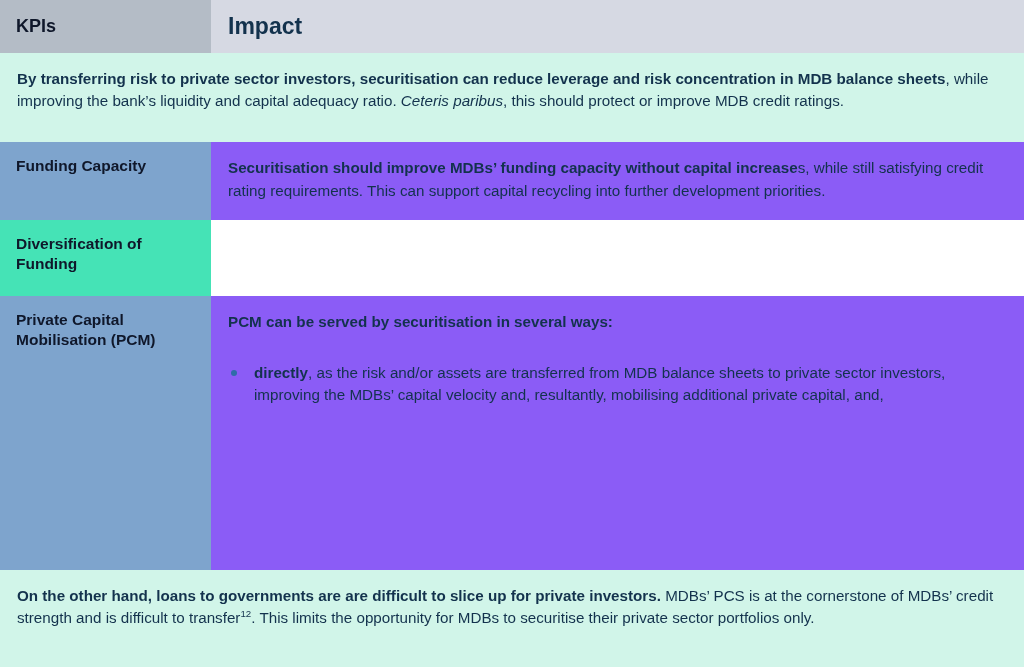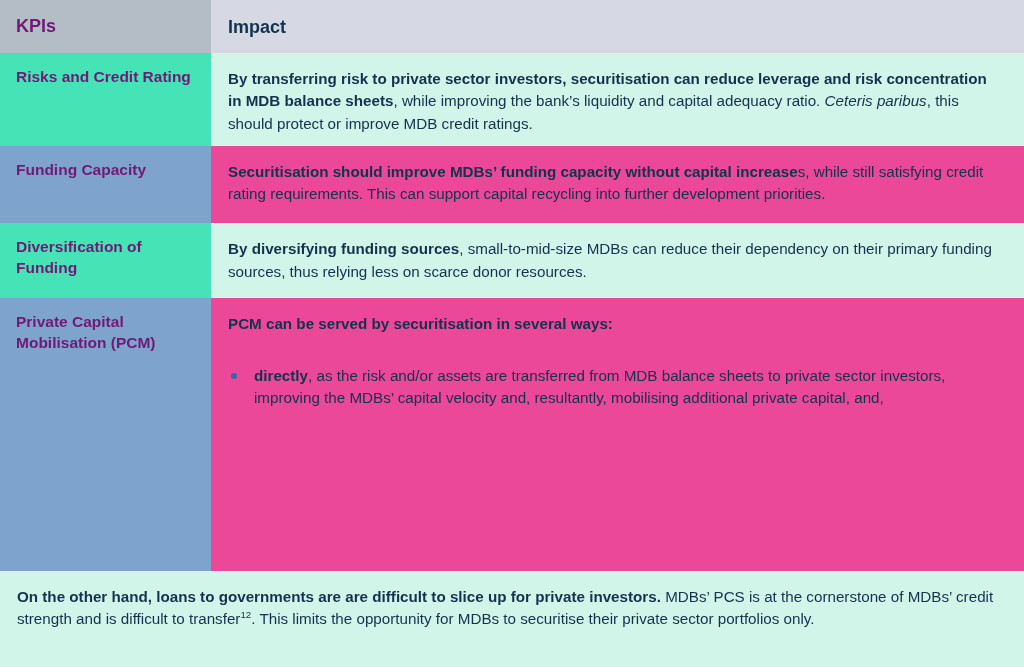--- a/index.html
+++ b/index.html
@@ -28,21 +28,21 @@
     box-sizing: border-box;
   }
   .cell-label {
     width: 211px;
     min-width: 211px;
     box-sizing: border-box;
     padding: 14px 14px 14px 16px;
     font-size: 15.5px;
     font-weight: bold;
     line-height: 1.32;
-    color: #701a75;
+    color: #0f172a;
     display: flex;
     align-items: flex-start;
   }
   .cell-impact {
     flex: 1;
     box-sizing: border-box;
     padding: 15px 30px 14px 17px;
     font-size: 15.2px;
     line-height: 1.47;
     color: #13324d;
@@ -50,33 +50,33 @@
   
   .row-header .cell-label {
     background: #b4bcc6;
     font-size: 18px;
     padding-top: 14px;
     padding-bottom: 13px;
     align-items: center;
   }
   .row-header .cell-impact {
     background: #d6d9e3;
-    font-size: 18px;
+    font-size: 23px;
     font-weight: bold;
     padding-top: 14px;
     padding-bottom: 13px;
     display: flex;
     align-items: center;
   }
   
   .row-teal .cell-label { background: #45e3b6; }
   .row-teal .cell-impact { background: #d1f5e9; }
   
   .row-blue .cell-label { background: #7ea4cd; }
-  .row-blue .cell-impact { background: #ec4899; }
+  .row-blue .cell-impact { background: #8b5cf6; }
 
   .row-1 { height: 93px; }
   .row-2 { height: 81px; }
   .row-3 { height: 79px; }
   .row-4 { height: 286px; }
   .row-5 { height: 101px; }
   .row-header { height: 53px; }
 
   b, strong { font-weight: bold; }
   i, em { }
@@ -115,43 +115,37 @@
   <div class="row row-header">
     <div class="cell-label">
       <span>KPIs</span>
     </div>
     <div class="cell-impact">
       <span>Impact</span>
     </div>
   </div>
 
   <div class="row row-teal row-1">
-    <div class="cell-label">
-      <span>Risks and Credit Rating</span>
-    </div>
     <div class="cell-impact">
       <b>By transferring risk to private sector investors, securitisation can reduce leverage and risk concentration in MDB balance sheets</b><span>, while improving the bank’s liquidity and capital adequacy ratio. </span><i>Ceteris paribus</i><span>, this should protect or improve MDB credit ratings.</span>
     </div>
   </div>
 
   <div class="row row-blue row-2">
     <div class="cell-label">
       <span>Funding Capacity</span>
     </div>
     <div class="cell-impact">
       <b>Securitisation should improve MDBs’ funding capacity without capital increase</b><span>s, while still satisfying credit rating requirements. This can support capital recycling into further development priorities.</span>
     </div>
   </div>
 
   <div class="row row-teal row-3">
     <div class="cell-label">
       <span>Diversification of Funding</span>
-    </div>
-    <div class="cell-impact">
-      <b>By diversifying funding sources</b><span>, small-to-mid-size MDBs can reduce their dependency on their primary funding sources, thus relying less on scarce donor resources.</span>
     </div>
   </div>
 
   <div class="row row-blue row-4">
     <div class="cell-label">
       <span>Private Capital Mobilisation (PCM)</span>
     </div>
     <div class="cell-impact">
       <b class="intro-line">PCM can be served by securitisation in several ways:</b>
       <div class="bullets">

